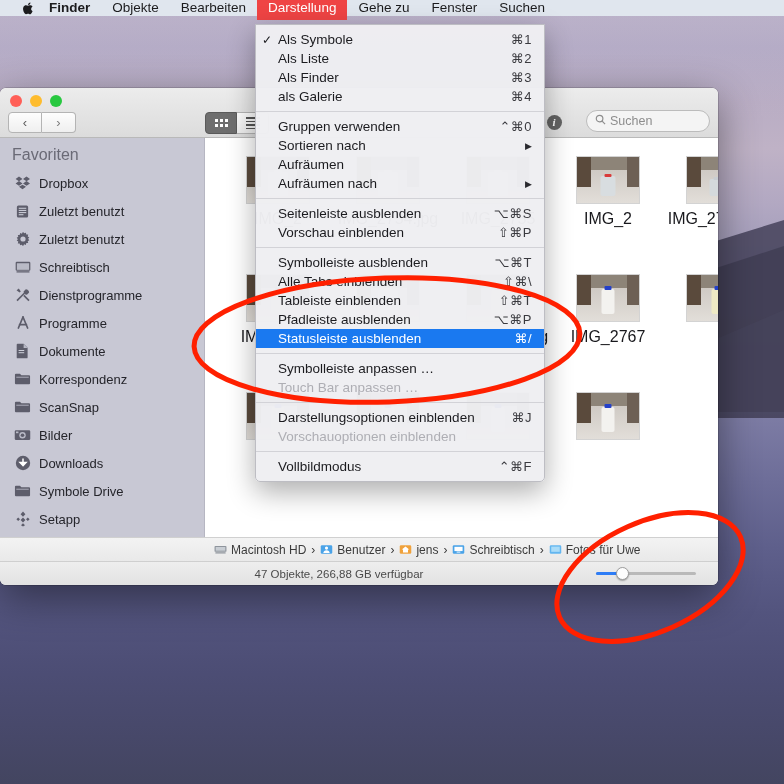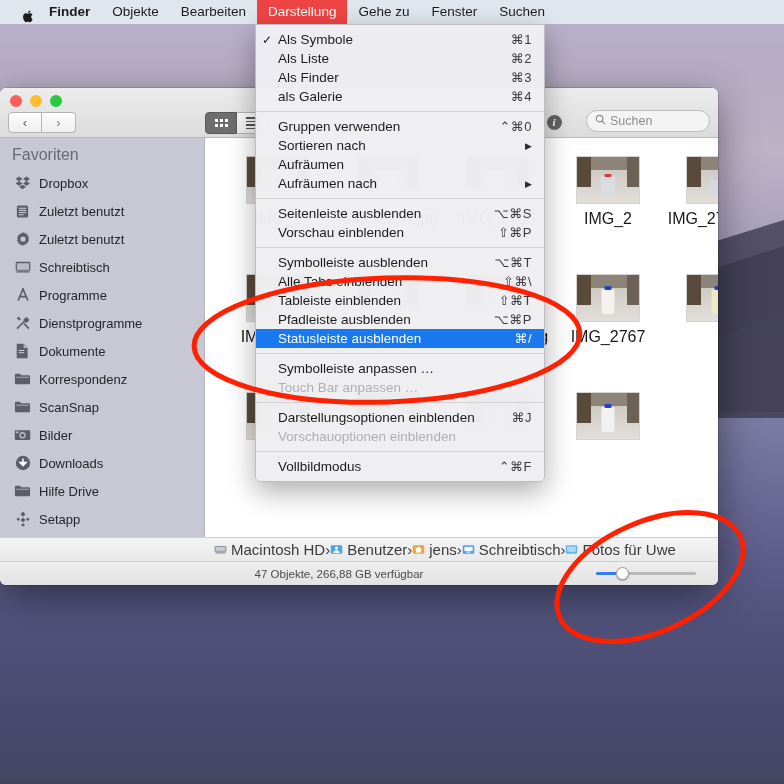--- a/index.html
+++ b/index.html
@@ -28,23 +28,23 @@
     overflow: hidden;
   }
   #mountain svg { display: block; width: 100%; height: 100%; }
   #desk-haze {
     position: absolute; left:0; right:0; top: 0; height: 120px;
     background: linear-gradient(to bottom, rgba(200,180,200,.35), rgba(200,180,200,0));
   }
 
   
   #menubar {
-    position: absolute; top: 0; left: 0; right: 0; height: 24px;
+    position: absolute; top: 0; left: 0; right: 0; height: 16px;
     background: rgba(226,233,240,0.94);
-    display: flex; align-items: flex-end;
+    display: flex; align-items: center;
     font-size: 13.5px; color: #1c1c1e;
     z-index: 50;
   }
   .mb-apple {
     padding: 0 11px 0 22px; font-size: 15px; line-height: 1;
     display: flex; align-items: center;
   }
   .mb-item {
     padding: 0 11px; height: 24px; line-height: 24px;
     white-space: nowrap;
@@ -180,22 +180,22 @@
     margin-top: 6px; font-size: 16px; color: #18181c;
     white-space: nowrap; overflow: hidden;
   }
 
   
   #pathbar {
     height: 24px; flex: 0 0 24px;
     background: linear-gradient(to bottom,#f3f3f3,#e9e9e9);
     border-top: 1px solid #d0d0d0;
     display: flex; align-items: center;
-    padding-left: 214px; 
-    font-size: 15px; color: #3b3b3b;
+    padding-left: 214px; gap: 5px;
+    font-size: 12px; color: #3b3b3b;
   }
   .crumb { display: flex; align-items: center; gap: 4px; }
   .cico { width: 13px; height: 13px; display:flex; align-items:center; justify-content:center; }
 
   
   #statusbar {
     height: 24px; flex: 0 0 24px;
     background: linear-gradient(to bottom,#eeeeee,#e2e2e2);
     border-top: 1px solid #cfcfcf;
     position: relative;
@@ -365,41 +365,41 @@
               <svg width="16" height="14" viewBox="0 0 17 14">
                 <rect x="0.7" y="1.5" width="15.6" height="9.5" rx="1.2" fill="#5d5d6b"></rect>
                 <rect x="2" y="3" width="13" height="7" fill="#b9bac6"></rect>
                 <rect x="1.5" y="11.4" width="14" height="1.5" rx="0.6" fill="#5d5d6b"></rect>
               </svg>
             </span>
             <span>Schreibtisch</span>
           </div>
           <div class="sb-item">
             <span class="sb-ico">
-              <svg width="16" height="16" viewBox="0 0 16 16" stroke="#5d5d6b" stroke-width="1.7" fill="none" stroke-linecap="round">
-                <path d="M8 2L3.4 13"></path>
-                <path d="M8 2l4.6 11"></path>
-                <path d="M4.6 9.6h6.8"></path>
-              </svg>
-            </span>
-            <span>Programme</span>
-          </div>
-          <div class="sb-item">
-            <span class="sb-ico">
               <svg width="16" height="16" viewBox="0 0 16 16" stroke="#5d5d6b" stroke-width="1.6" fill="none">
                 <path d="M2 13.6L9.6 6"></path>
                 <path d="M8.6 4.4l2.2-2.2 1.4 0.3 1.6 1.6 0.3 1.4-2.2 2.2-1.6-0.3-1.4-1.6z" fill="#5d5d6b" stroke="none"></path>
                 <path d="M14 13.6L8.8 8.4"></path>
                 <path d="M1.6 3.2l2.2-1.6 2 2.8-1.2 1.2-2.8-2z" fill="#5d5d6b" stroke="none"></path>
               </svg>
             </span>
             <span>Dienstprogramme</span>
           </div>
           <div class="sb-item">
             <span class="sb-ico">
+              <svg width="16" height="16" viewBox="0 0 16 16" stroke="#5d5d6b" stroke-width="1.7" fill="none" stroke-linecap="round">
+                <path d="M8 2L3.4 13"></path>
+                <path d="M8 2l4.6 11"></path>
+                <path d="M4.6 9.6h6.8"></path>
+              </svg>
+            </span>
+            <span>Programme</span>
+          </div>
+          <div class="sb-item">
+            <span class="sb-ico">
               <svg width="15" height="16" viewBox="0 0 15 16">
                 <path d="M2.6 0.8h6l4 4v9.6a0.9 0.9 0 01-0.9 0.9H2.6a0.9 0.9 0 01-0.9-0.9V1.7a0.9 0.9 0 010.9-0.9z" fill="#5d5d6b"></path>
                 <path d="M8.6 0.9v4h4z" fill="#b9bac6"></path>
                 <rect x="3.6" y="7" width="5.6" height="1" fill="#ced0da"></rect>
                 <rect x="3.6" y="9.2" width="5.6" height="1" fill="#ced0da"></rect>
               </svg>
             </span>
             <span>Dokumente</span>
           </div>
           <div class="sb-item">
@@ -440,21 +440,21 @@
             </span>
             <span>Downloads</span>
           </div>
           <div class="sb-item">
             <span class="sb-ico">
               <svg width="17" height="14" viewBox="0 0 18 14">
                 <path d="M1 2.6a1.1 1.1 0 011.1-1.1h4.2l1.5 1.6h8.1a1.1 1.1 0 011.1 1.1v7.2a1.1 1.1 0 01-1.1 1.1H2.1A1.1 1.1 0 011 11.4z" fill="#5d5d6b"></path>
                 <rect x="2.4" y="4.6" width="13.2" height="1" fill="#b0b1bd"></rect>
               </svg>
             </span>
-            <span>Hilfe Drive</span>
+            <span>Symbole Drive</span>
           </div>
           <div class="sb-item">
             <span class="sb-ico">
               <svg width="14" height="16" viewBox="0 0 14 16" fill="#5d5d6b">
                 <path d="M7 0.6l2.4 2.6L7 5.8 4.6 3.2zM7 6.4l2.4 2.6L7 11.6 4.6 9zM2.2 6.4L4 8.2 2.2 10 0.4 8.2zM11.8 6.4L13.6 8.2 11.8 10 10 8.2zM7 12.2l2 2.1-2 1.1-2-1.1z"></path>
               </svg>
             </span>
             <span>Setapp</span>
           </div>
           <div class="sb-item">

